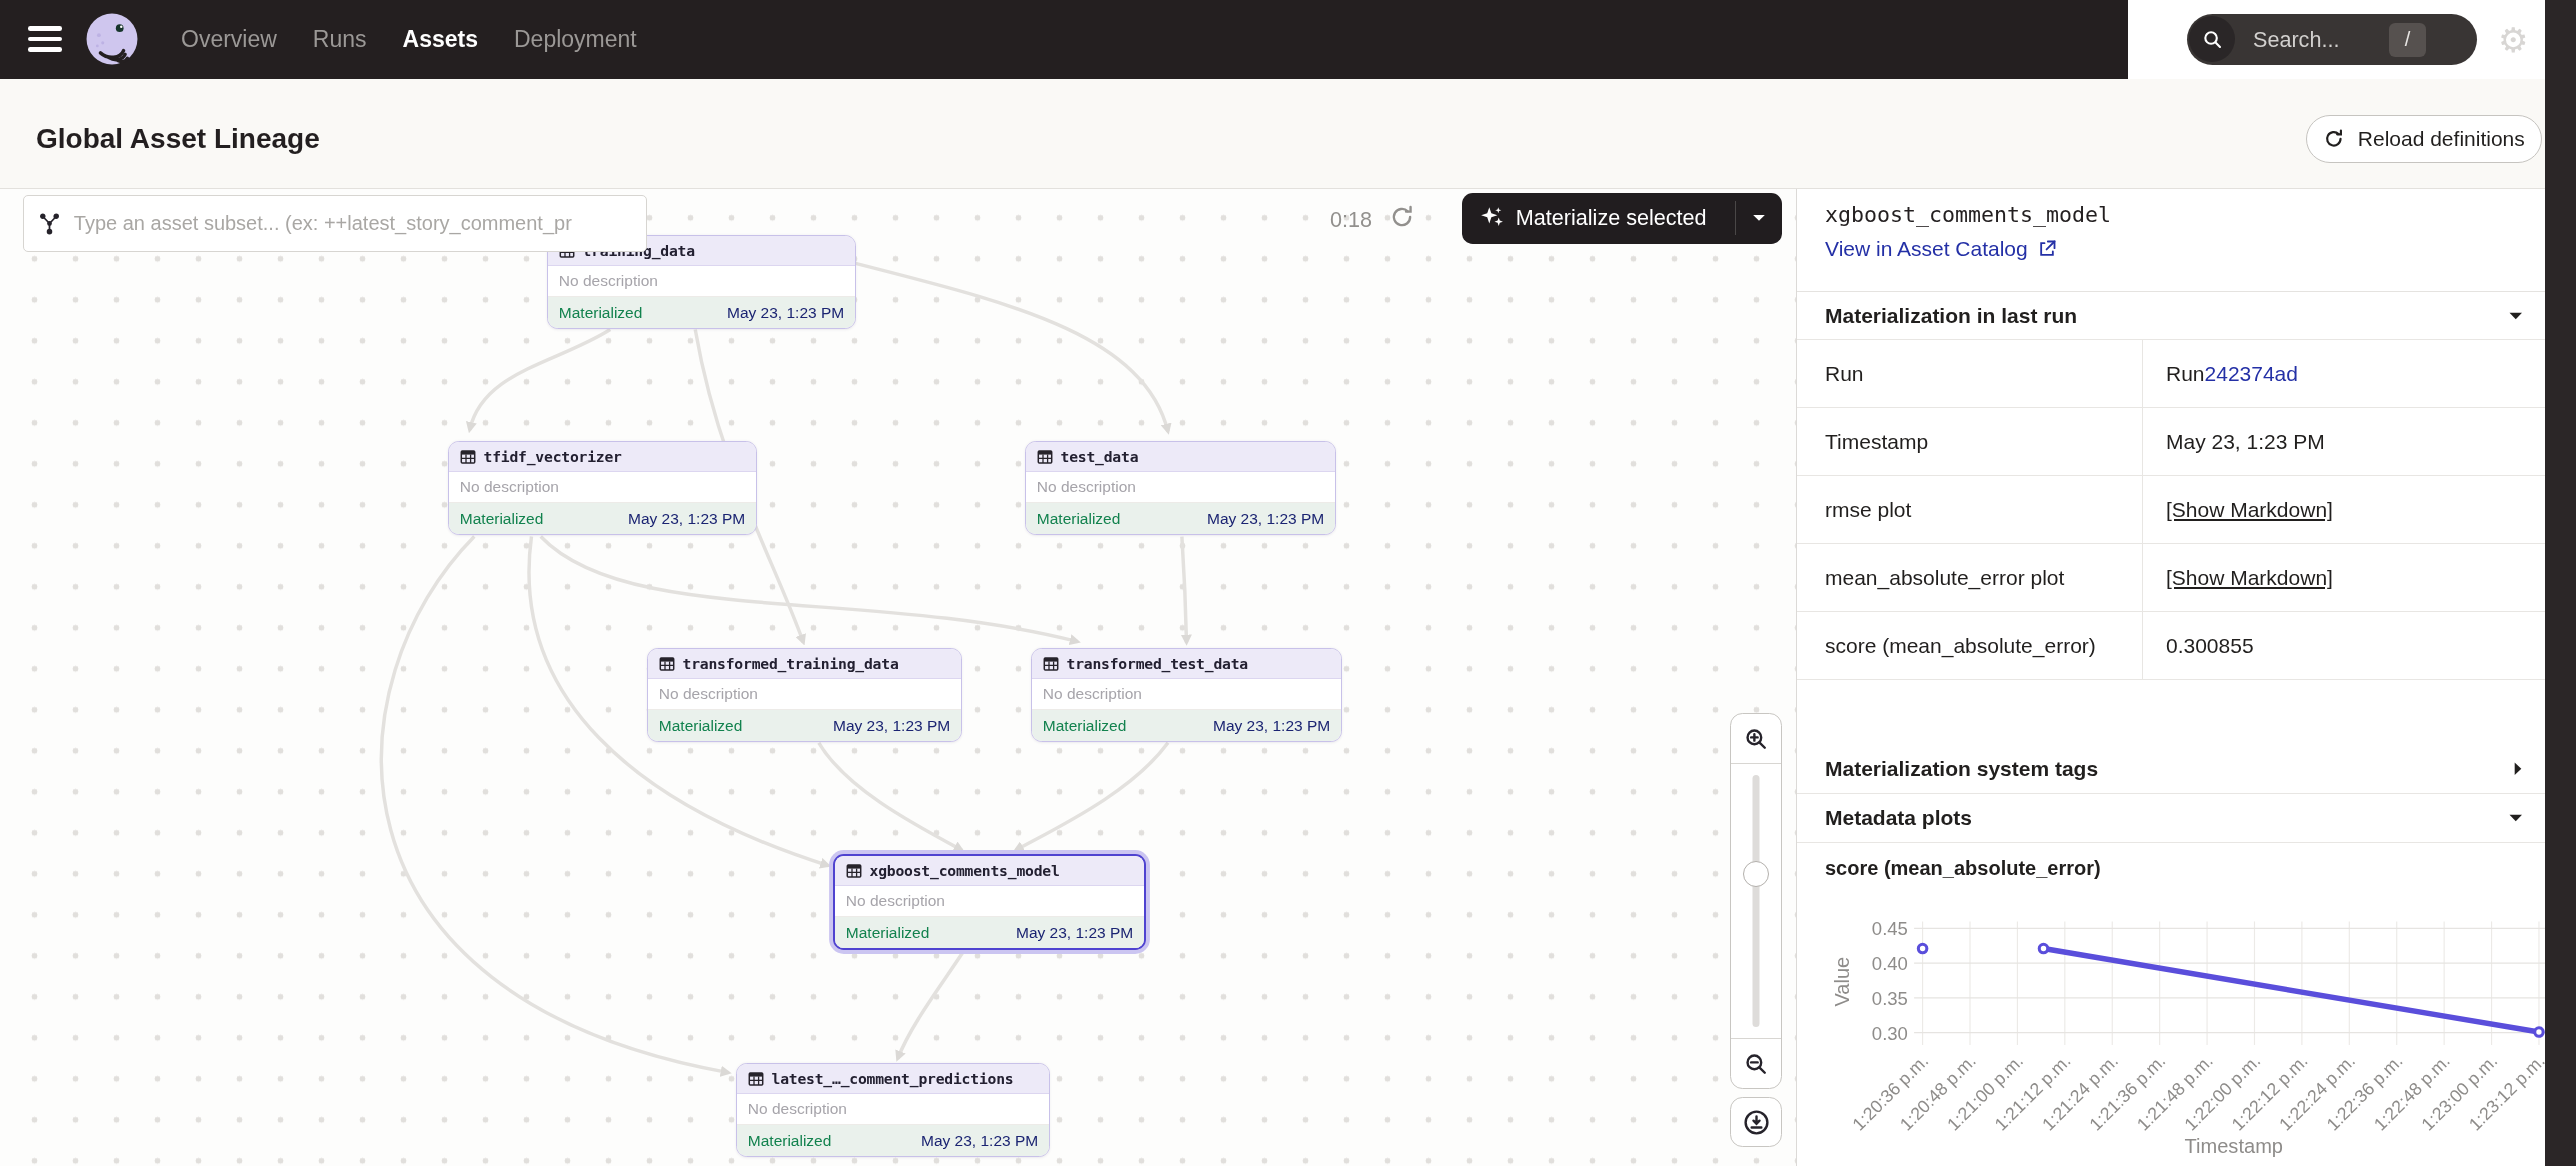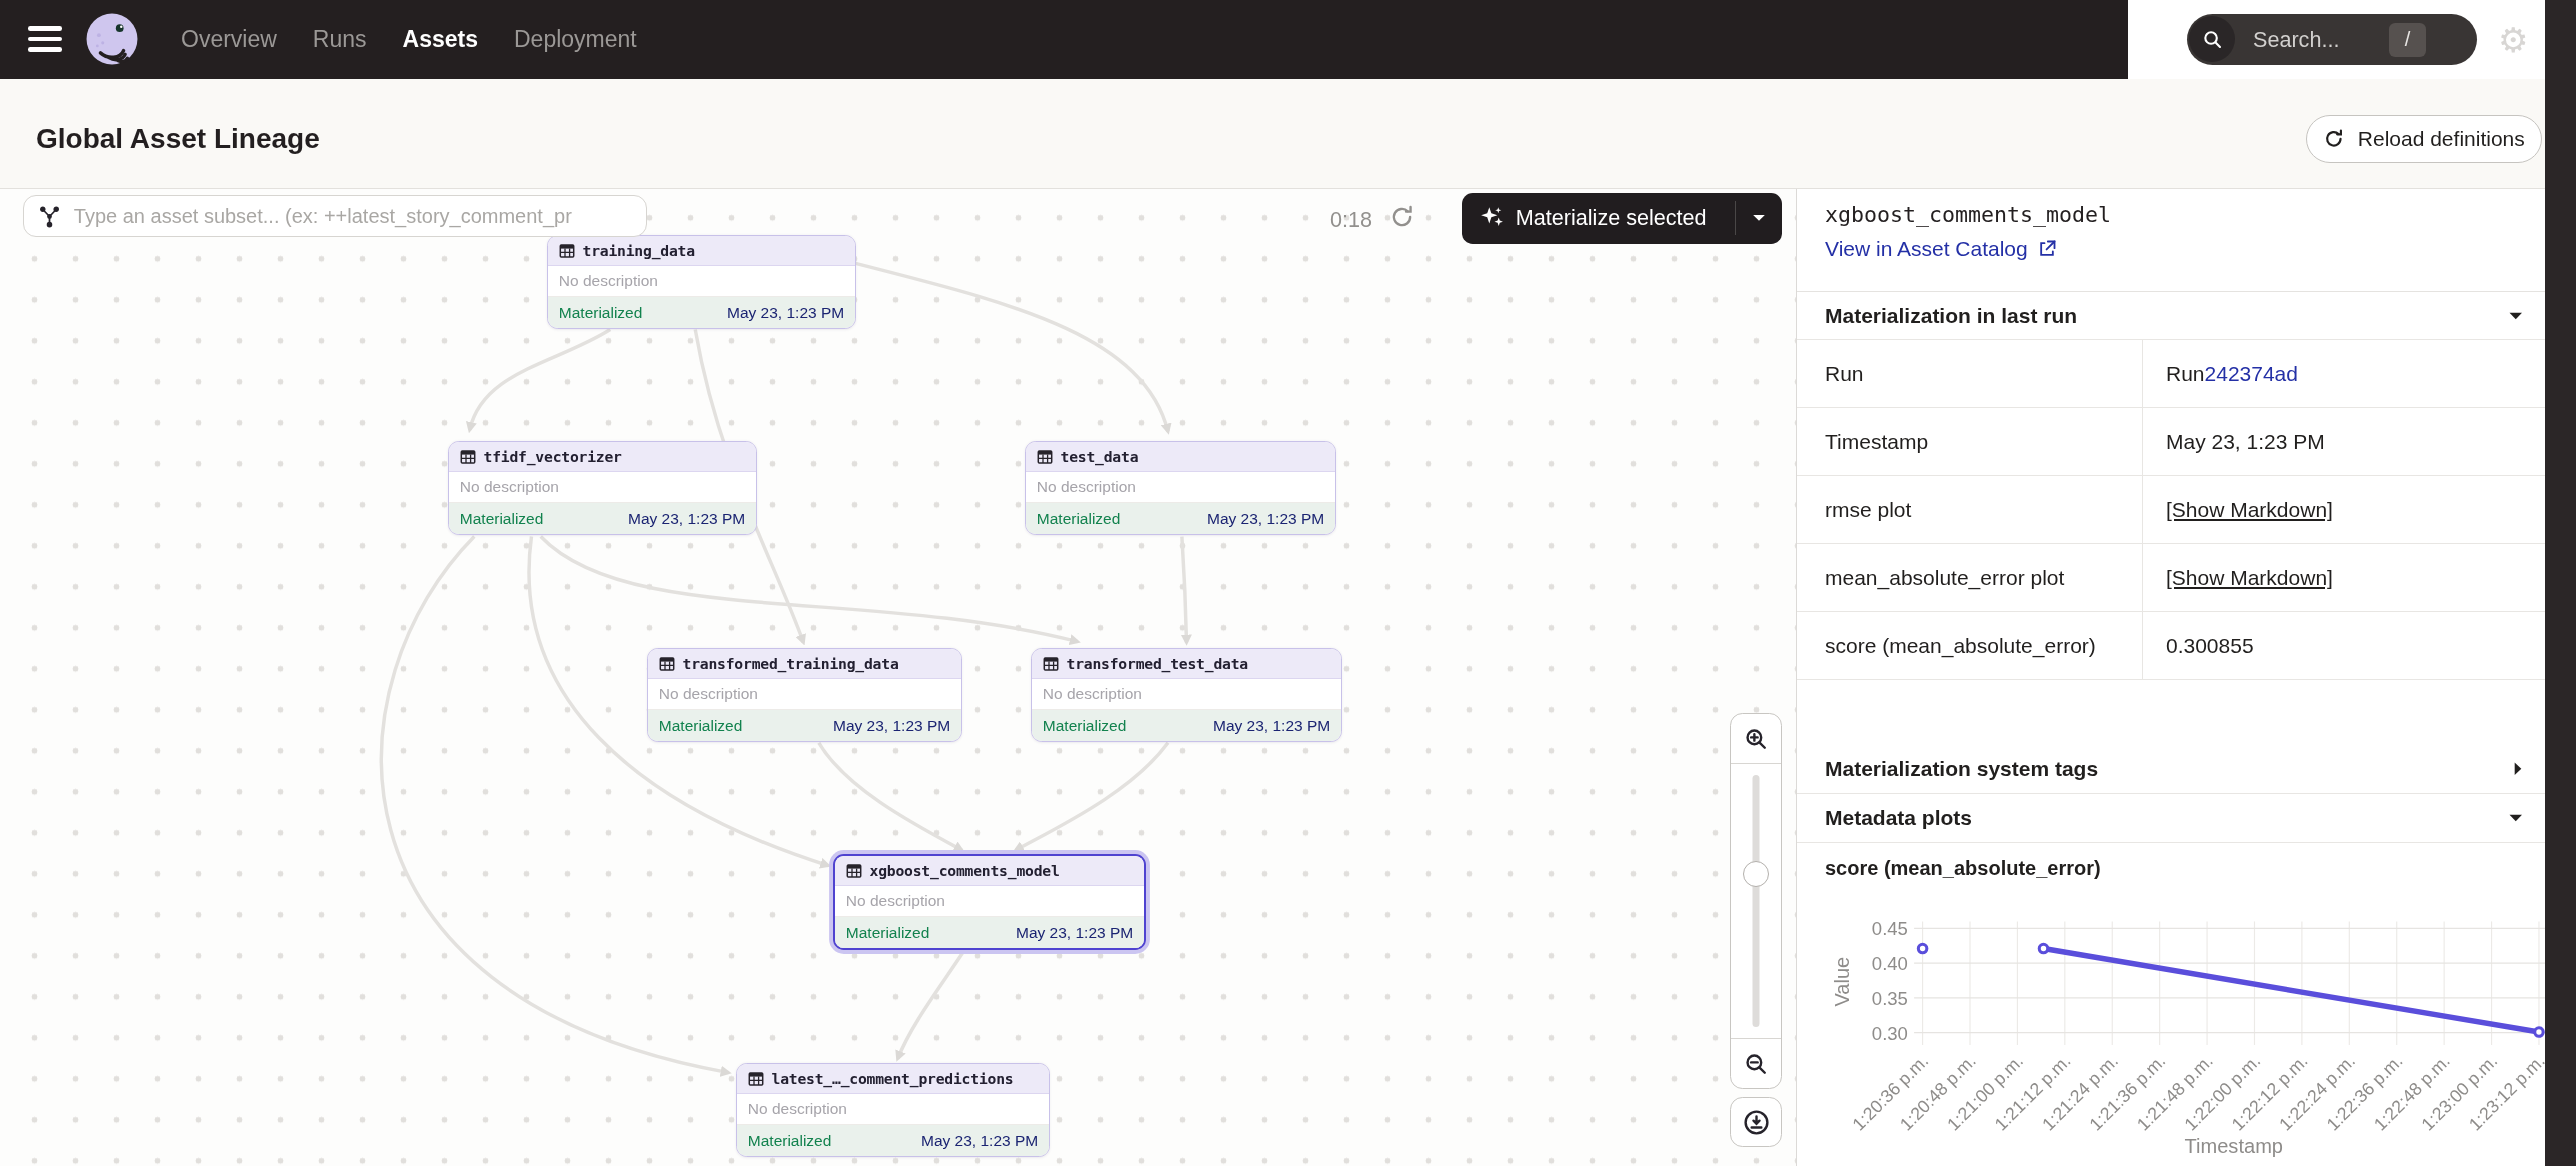--- a/index.html
+++ b/index.html
@@ -25,21 +25,21 @@
   .reload-btn{position:absolute;left:2306px;top:36px;width:236px;height:48px;border-radius:24px;background:#fff;border:0.8px solid #c6c4c0;display:flex;align-items:center;justify-content:center;gap:13px;font-size:21px;color:#211f1e;font-family:"Liberation Sans",sans-serif;cursor:pointer;}
 
   
   .workspace{position:absolute;left:0;top:188px;width:2576px;height:979px;}
   .graph-area{position:absolute;left:0;top:0;width:1796px;height:979px;background-color:#fdfdfc;
     background-image:radial-gradient(circle,#e1dfdc 2.7px,transparent 3.2px);background-size:41px 41px;background-position:14px 9.3px;}
   .edges{position:absolute;left:0;top:0;z-index:1;}
   .edge{fill:none;stroke:#e3e1de;stroke-width:4.5px;}
 
   
-  .filter-box{position:absolute;left:23px;top:7px;width:624px;height:42px;background:#fff;border:1.2px solid #d7d5d1;border-radius:13px;display:flex;align-items:center;padding:0 0 0 14px;box-sizing:border-box;z-index:3;}
+  .filter-box{position:absolute;left:23px;top:7px;width:624px;height:57px;background:#fff;border:1.2px solid #d7d5d1;border-radius:5px;display:flex;align-items:center;padding:0 0 0 14px;box-sizing:border-box;z-index:3;}
   .filter-box input{flex:1;border:none;outline:none;background:transparent;font-size:20px;color:#211f1e;margin-left:10.8px;font-family:"Liberation Sans",sans-serif;min-width:0;}
   .filter-box input::placeholder{color:#a9a7a4;}
   .timer{position:absolute;left:1330px;top:19.3px;font-size:21.6px;color:#92908d;z-index:3;}
   .refresh-ic{position:absolute;left:1389px;top:15.5px;z-index:3;cursor:pointer;}
   .mat-btn{position:absolute;left:1462px;top:4.6px;width:320px;height:51px;background:#211d1f;border-radius:10.8px;display:flex;align-items:center;z-index:3;cursor:pointer;}
   .mat-btn .lbl{font-size:21.6px;color:#fff;margin-left:10.8px;white-space:nowrap;}
   .mat-btn .sep{width:0.8px;height:34px;background:#4a4747;margin-left:auto;}
   .mat-btn .caret{width:46px;display:flex;align-items:center;justify-content:center;}
 
   

